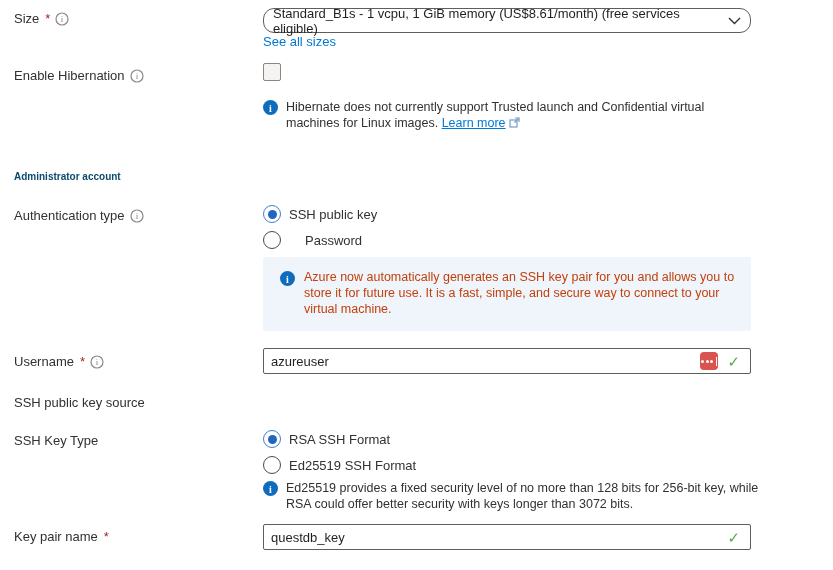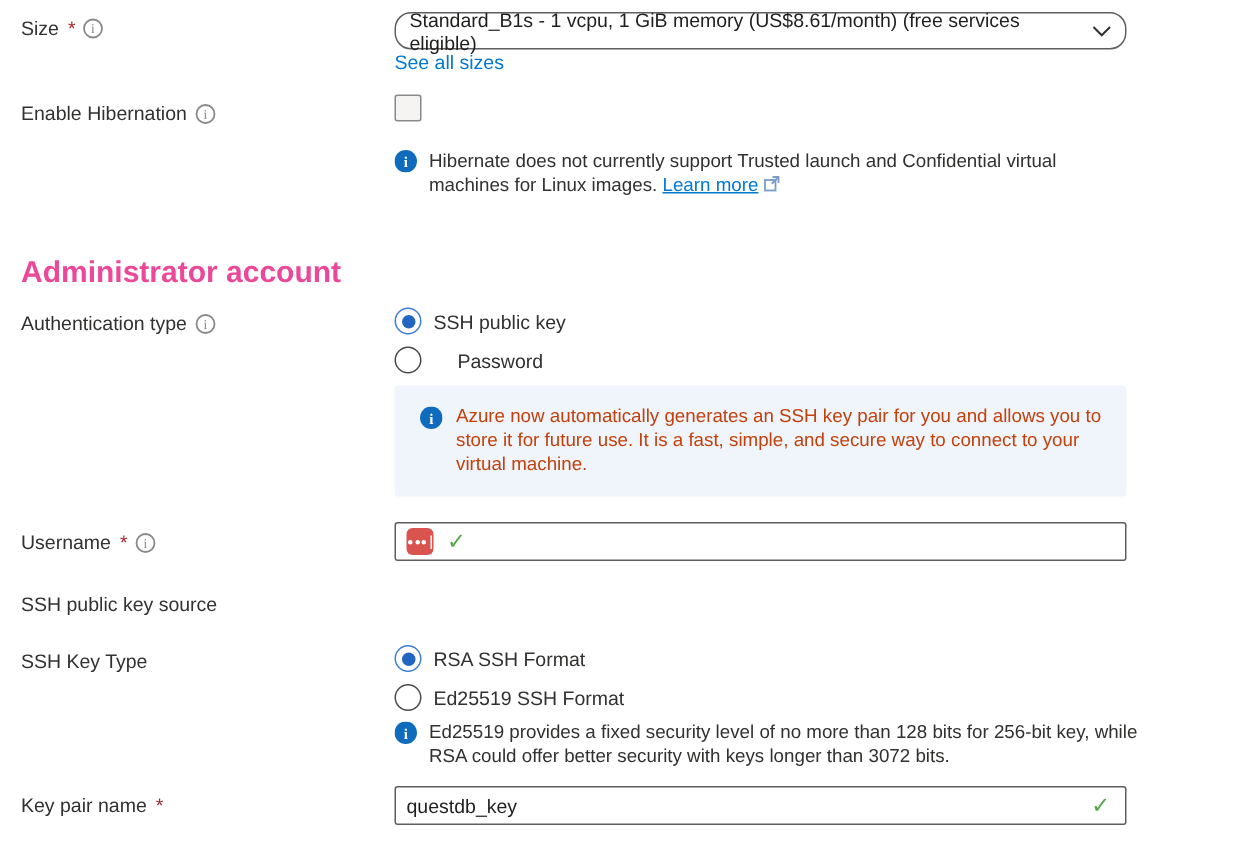--- a/index.html
+++ b/index.html
@@ -61,21 +61,21 @@
 
   .note {
     position:absolute; left:263px; display:flex; gap:8px; align-items:flex-start;
     font-size:12.5px; line-height:16px; color:#323130;
   }
   .note .note-icon { flex:0 0 auto; margin-top:1px; }
   .inline-link { color:#0078d4; text-decoration:underline; cursor:pointer; }
   .ext-icon { display:inline-block; vertical-align:-1px; margin-left:3px; }
 
   .heading {
-    position:absolute; left:14px; font-size:20px; font-weight:700; color:#ec4899;
+    position:absolute; left:14px; font-size:10px; font-weight:700; color:#0c4a6e;
   }
 
   .radio-row {
     position:absolute; display:flex; align-items:center; gap:8px; cursor:pointer;
   }
   .radio-circle {
     width:18px; height:18px; border-radius:50%; background:#fff;
     border:1.5px solid #4b4a48; flex:0 0 auto;
     display:flex; align-items:center; justify-content:center;
   }
@@ -180,20 +180,21 @@
     <span>Username</span>
       <span class="req">*</span>
     <span class="info-outline-icon">
       <svg width="14" height="14" viewBox="0 0 14 14">
           <circle cx="7" cy="7" r="6" fill="none" stroke="#8a8886" stroke-width="1.2"></circle>
           <text x="7" y="10" font-size="9" text-anchor="middle" fill="#8a8886" font-family="Liberation Serif, serif">i</text>
         </svg>
     </span>
   </div>
   <div class="textinput-wrap" style="top:348px;">
+    <input type="text" value="azureuser" style="">
     <span class="pw-ext-icon">
       <span class="dot"></span>
         <span class="dot"></span>
         <span class="dot"></span>
         <span class="bar"></span>
     </span>
     <span class="valid-check">✓</span>
   </div>
 
   <div class="label" style="top:395px;">

